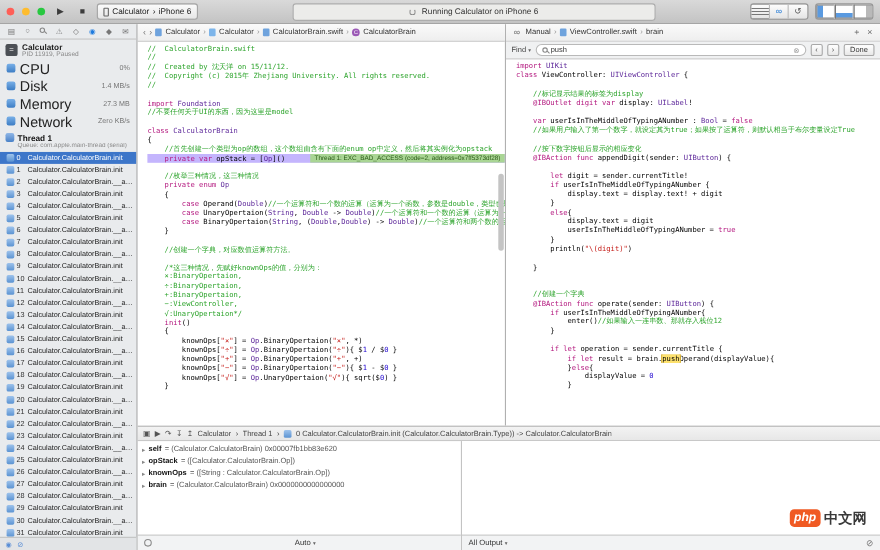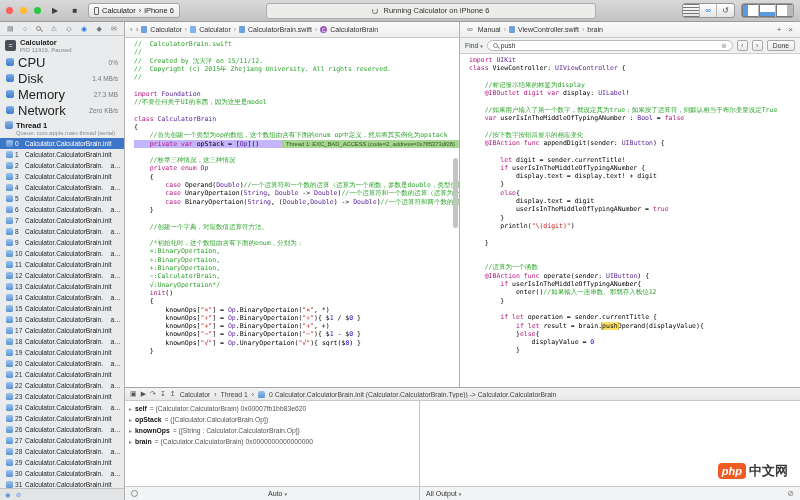--- a/index.html
+++ b/index.html
@@ -409,25 +409,25 @@
             <div class="cl"><span class="ct">    <span class="cm">//枚举三种情况，这三种情况</span></span></div>
             <div class="cl"><span class="ct">    <span class="kw">private</span> <span class="kw">enum</span> <span class="tp">Op</span></span></div>
             <div class="cl"><span class="ct">    {</span></div>
             <div class="cl"><span class="ct">        <span class="kw">case</span> Operand(<span class="tp">Double</span>)<span class="cm">//一个运算符和一个数的运算（运算为一个函数，参数是double，类型也是double）</span></span></div>
             <div class="cl"><span class="ct">        <span class="kw">case</span> UnaryOpertaion(<span class="tp">String</span>, <span class="tp">Double</span> -&gt; <span class="tp">Double</span>)<span class="cm">//一个运算符和一个数的运算（运算为一个函数，参数是double，类型也是double）</span></span></div>
             <div class="cl"><span class="ct">        <span class="kw">case</span> BinaryOpertaion(<span class="tp">String</span>, (<span class="tp">Double</span>,<span class="tp">Double</span>) -&gt; <span class="tp">Double</span>)<span class="cm">//一个运算符和两个数的运算（运算为一个函数，参数是两个double，类型是double）</span></span></div>
             <div class="cl"><span class="ct">    }</span></div>
             <div class="cl"><span class="ct">&nbsp;</span></div>
             <div class="cl"><span class="ct">    <span class="cm">//创建一个字典，对应数值运算符方法。</span></span></div>
             <div class="cl"><span class="ct">&nbsp;</span></div>
-            <div class="cl"><span class="ct"><span class="cm">    /*初始化时，这个数组由含有下面的enum，分别为：</span></span></div>
+            <div class="cl"><span class="ct"><span class="cm">    /*这三种情况，先赋好knownOps的值，分别为：</span></span></div>
             <div class="cl"><span class="ct"><span class="cm">    ×:BinaryOpertaion,</span></span></div>
             <div class="cl"><span class="ct"><span class="cm">    ÷:BinaryOpertaion,</span></span></div>
             <div class="cl"><span class="ct"><span class="cm">    +:BinaryOpertaion,</span></span></div>
-            <div class="cl"><span class="ct"><span class="cm">    −:CalculatorBrain,</span></span></div>
+            <div class="cl"><span class="ct"><span class="cm">    −:ViewController,</span></span></div>
             <div class="cl"><span class="ct"><span class="cm">    √:UnaryOpertaion*/</span></span></div>
             <div class="cl"><span class="ct">    <span class="kw">init</span>()</span></div>
             <div class="cl"><span class="ct">    {</span></div>
             <div class="cl"><span class="ct">        knownOps[<span class="str">"×"</span>] = <span class="tp">Op</span>.BinaryOpertaion(<span class="str">"×"</span>, *)</span></div>
             <div class="cl"><span class="ct">        knownOps[<span class="str">"÷"</span>] = <span class="tp">Op</span>.BinaryOpertaion(<span class="str">"÷"</span>){ $<span class="num">1</span> / $<span class="num">0</span> }</span></div>
             <div class="cl"><span class="ct">        knownOps[<span class="str">"+"</span>] = <span class="tp">Op</span>.BinaryOpertaion(<span class="str">"+"</span>, +)</span></div>
             <div class="cl"><span class="ct">        knownOps[<span class="str">"−"</span>] = <span class="tp">Op</span>.BinaryOpertaion(<span class="str">"−"</span>){ $<span class="num">1</span> - $<span class="num">0</span> }</span></div>
             <div class="cl"><span class="ct">        knownOps[<span class="str">"√"</span>] = <span class="tp">Op</span>.UnaryOpertaion(<span class="str">"√"</span>){ sqrt($<span class="num">0</span>) }</span></div>
             <div class="cl"><span class="ct">    }</span></div>
             <div class="cl"><span class="ct">&nbsp;</span></div>
@@ -458,40 +458,40 @@
           <span class="find-nav">›</span>
           <span class="done-btn">Done</span>
         </div>
         <div class="code" id="code-assist">
             <div class="cl"><span class="ct"><span class="kw">import</span> <span class="tp">UIKit</span></span></div>
             <div class="cl"><span class="ct"><span class="kw">class</span> ViewController: <span class="tp">UIViewController</span> {</span></div>
             <div class="cl"><span class="ct">&nbsp;</span></div>
             <div class="cl"><span class="ct">    <span class="cm">//标记显示结果的标签为display</span></span></div>
             <div class="cl"><span class="ct">    <span class="kw">@IBOutlet</span> <span class="kw">digit</span> <span class="kw">var</span> display: <span class="tp">UILabel</span>!</span></div>
             <div class="cl"><span class="ct">&nbsp;</span></div>
+            <div class="cl"><span class="ct">    <span class="kw">var</span> userIsInTheMiddleOfTypingANumber : <span class="tp">Bool</span> = <span class="kw">false</span></span></div>
             <div class="cl"><span class="ct">    <span class="cm">//如果用户输入了第一个数字，就设定其为true；如果按了运算符，则默认相当于布尔变量设定True</span></span></div>
-            <div class="cl"><span class="ct">    <span class="kw">var</span> userIsInTheMiddleOfTypingANumber : <span class="tp">Bool</span> = <span class="kw">false</span></span></div>
             <div class="cl"><span class="ct">&nbsp;</span></div>
             <div class="cl"><span class="ct">    <span class="cm">//按下数字按钮后显示的相应变化</span></span></div>
             <div class="cl"><span class="ct">    <span class="kw">@IBAction</span> <span class="kw">func</span> appendDigit(sender: <span class="tp">UIButton</span>) {</span></div>
             <div class="cl"><span class="ct">&nbsp;</span></div>
             <div class="cl"><span class="ct">        <span class="kw">let</span> digit = sender.currentTitle!</span></div>
             <div class="cl"><span class="ct">        <span class="kw">if</span> userIsInTheMiddleOfTypingANumber {</span></div>
             <div class="cl"><span class="ct">            display.text = display.text! + digit</span></div>
             <div class="cl"><span class="ct">        }</span></div>
             <div class="cl"><span class="ct">        <span class="kw">else</span>{</span></div>
             <div class="cl"><span class="ct">            display.text = digit</span></div>
             <div class="cl"><span class="ct">            userIsInTheMiddleOfTypingANumber = <span class="kw">true</span></span></div>
             <div class="cl"><span class="ct">        }</span></div>
             <div class="cl"><span class="ct">        println(<span class="str">"\(digit)"</span>)</span></div>
             <div class="cl"><span class="ct">&nbsp;</span></div>
             <div class="cl"><span class="ct">    }</span></div>
             <div class="cl"><span class="ct">&nbsp;</span></div>
             <div class="cl"><span class="ct">&nbsp;</span></div>
-            <div class="cl"><span class="ct">    <span class="cm">//运算为一个函数</span></span></div>
+            <div class="cl"><span class="ct">    <span class="cm">//创建一个字典</span></span></div>
             <div class="cl"><span class="ct">    <span class="kw">@IBAction</span> <span class="kw">func</span> operate(sender: <span class="tp">UIButton</span>) {</span></div>
             <div class="cl"><span class="ct">        <span class="kw">if</span> userIsInTheMiddleOfTypingANumber{</span></div>
             <div class="cl"><span class="ct">            enter()<span class="cm">//如果输入一连串数、那就存入栈位12</span></span></div>
             <div class="cl"><span class="ct">        }</span></div>
             <div class="cl"><span class="ct">&nbsp;</span></div>
             <div class="cl"><span class="ct">        <span class="kw">if</span> <span class="kw">let</span> operation = sender.currentTitle {</span></div>
             <div class="cl"><span class="ct">            <span class="kw">if</span> <span class="kw">let</span> result = brain.<span class="hit">push</span>Operand(displayValue){</span></div>
             <div class="cl"><span class="ct">            }<span class="kw">else</span>{</span></div>
             <div class="cl"><span class="ct">                displayValue = <span class="num">0</span></span></div>
             <div class="cl"><span class="ct">            }</span></div>

